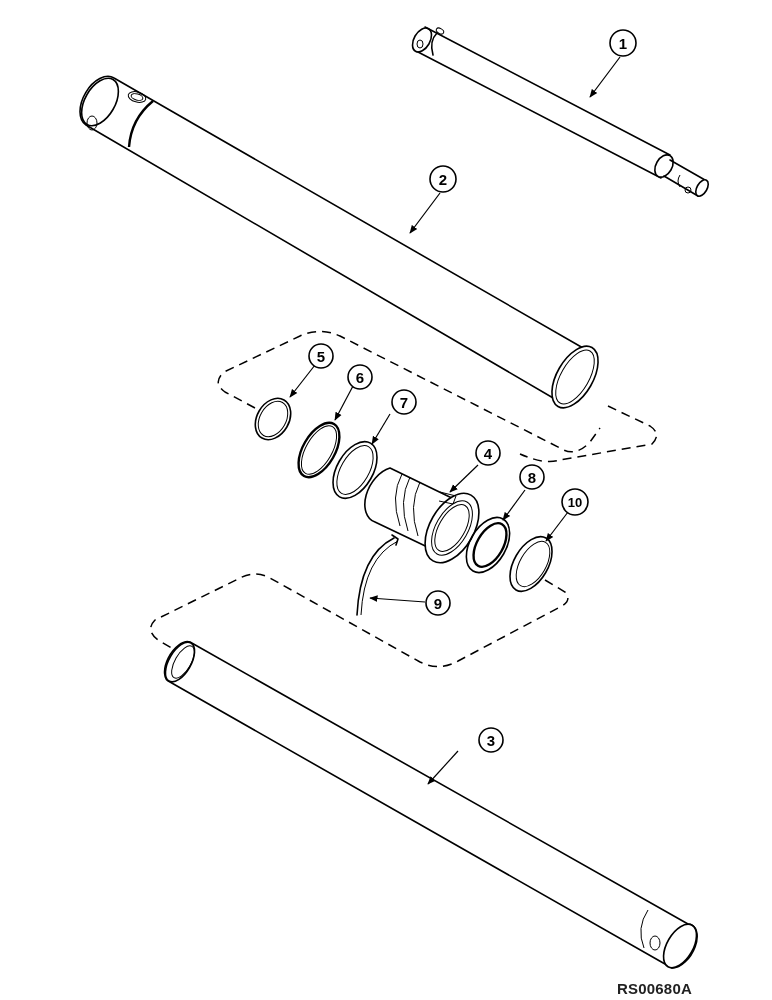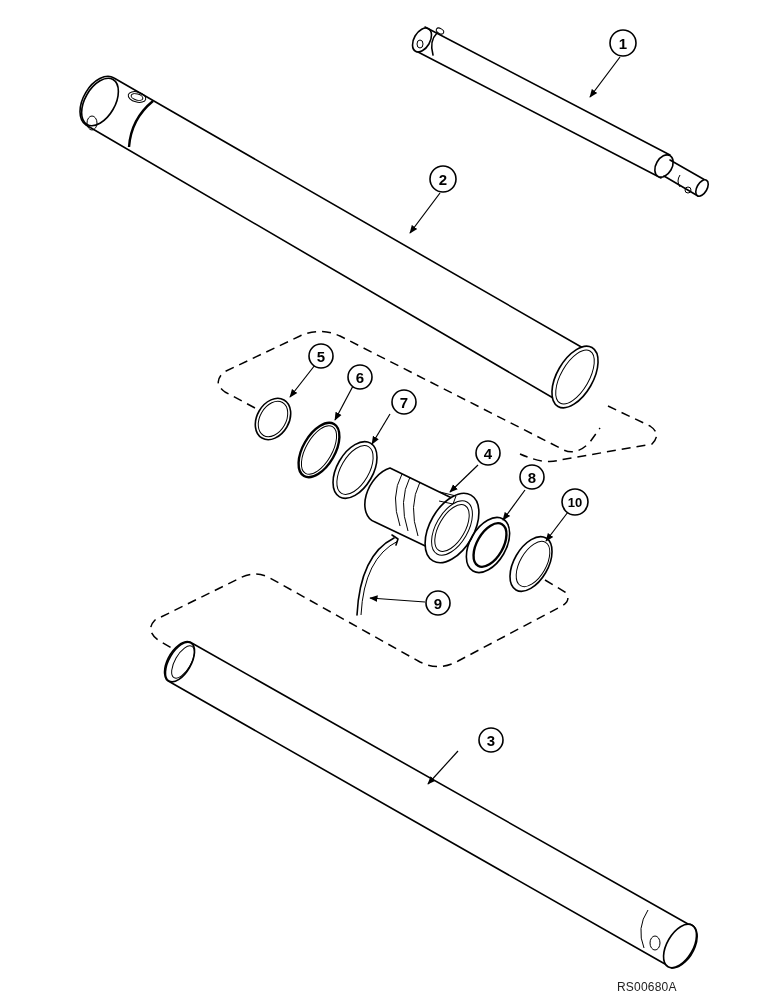--- a/index.html
+++ b/index.html
@@ -6,21 +6,21 @@
     body { width: 772px; height: 1000px; position: relative; overflow: hidden; font-family: "Liberation Sans", sans-serif; }
     svg.diagram { position: absolute; left: 0; top: 0; width: 772px; height: 1000px; }
     .ln { stroke: #000; fill: none; stroke-width: 1.6; stroke-linecap: round; stroke-linejoin: round; }
     .thin { stroke: #000; fill: none; stroke-width: 1; }
     .thick { stroke: #000; fill: none; stroke-width: 2.4; }
     .fillw { fill: #fff; }
     .dash { stroke: #000; fill: none; stroke-width: 1.5; stroke-dasharray: 9 6; }
     .callout-circle { stroke: #000; stroke-width: 1.6; fill: #fff; }
     .callout-text { font-family: "Liberation Sans", sans-serif; font-weight: bold; font-size: 15px; text-anchor: middle; dominant-baseline: central; fill: #000; }
     .leader { stroke: #000; stroke-width: 1.2; fill: none; }
-    .ref { position: absolute; left: 617px; top: 980px; font-family: "Liberation Sans", sans-serif; font-size: 12px; color: #222; letter-spacing: 0.2px; }
+    .ref { position: absolute; left: 617px; top: 980px; font-family: "Liberation Sans", sans-serif; font-size: 15px; color: #222; letter-spacing: 0.2px; font-weight: bold; }
   </style>
 </head>
 <body>
 
 <svg class="diagram" viewBox="0 0 772 1000" xmlns="http://www.w3.org/2000/svg">
   <defs>
     <marker id="arrow" viewBox="0 0 10 10" refX="9" refY="5" markerWidth="7" markerHeight="7" orient="auto-start-reverse">
       <path d="M0,1 L10,5 L0,9 z" fill="#000"></path>
     </marker>
   </defs>

